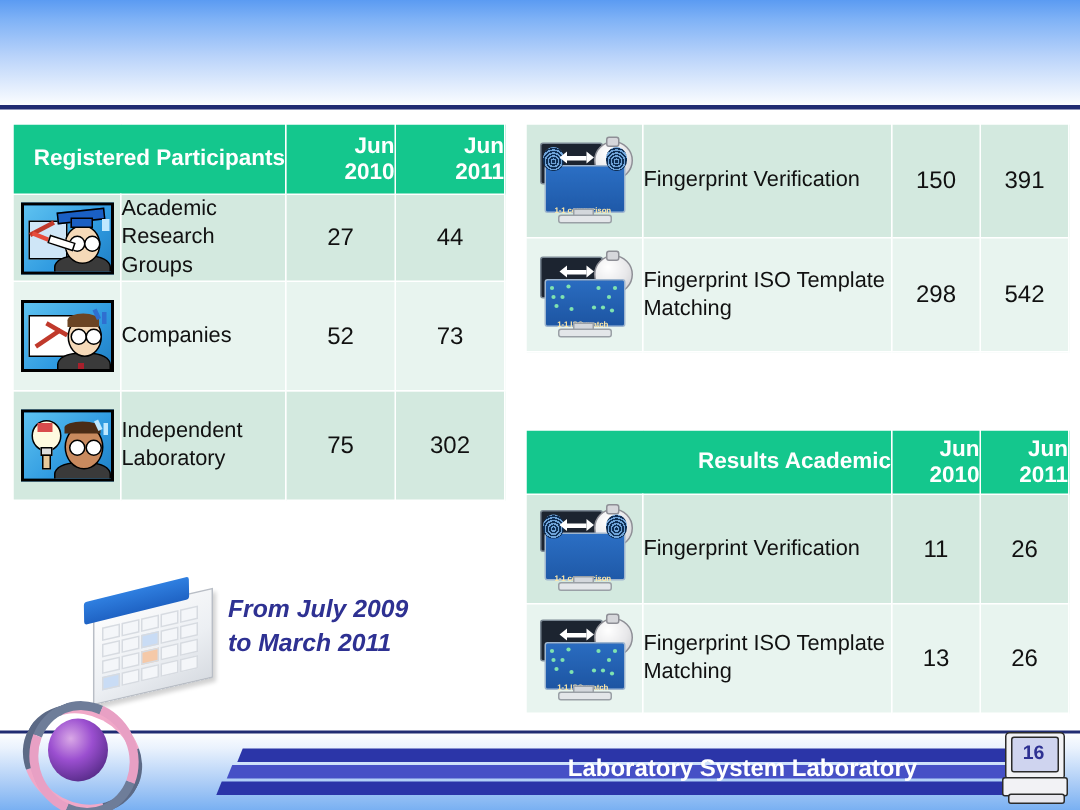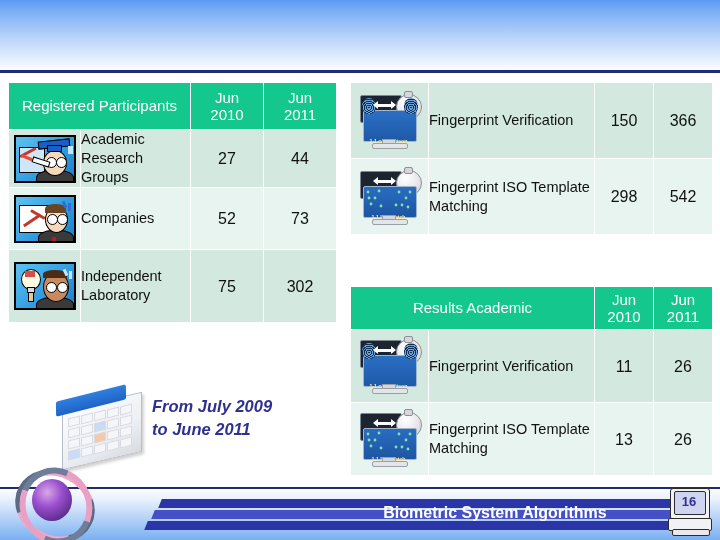--- a/index.html
+++ b/index.html
@@ -32,22 +32,22 @@
   
   .tbl{position:absolute;border-collapse:collapse;table-layout:fixed;}
   .tbl td,.tbl th{
     border:1.5px solid #ffffff;
     padding:0;
     vertical-align:middle;
   }
   .hdr{
     background:#14c78d;
     color:#ffffff;
-    font-weight:normal;
-    text-align:center;
+    font-weight:bold;
+    text-align:right;
   }
   .hdr.big{font-size:15px;line-height:18px;}
   .hdr.yr{font-size:15px;line-height:17px;}
   .rowA{background:#d3e9df;}
   .rowB{background:#e8f4ef;}
   .lbl{
     font-size:14.5px;line-height:19px;color:#111111;
     padding-left:10px;text-align:left;
   }
   .num{
@@ -188,21 +188,21 @@
           <span class="glass" style="left:40px;top:20px;"></span>
           <span class="sparkle" style="left:16px;top:22px;width:16px;height:4px;background:#fff;transform:rotate(18deg);border:1px solid #000;"></span>
           <span class="sparkle" style="left:52px;top:9px;width:5px;height:8px;background:#bfe8ff;"></span>
         </span>
       </td>
       <td class="lbl">Academic Research Groups</td>
       <td class="num">27</td>
       <td class="num">44</td>
     </tr>
 
-    <tr class="rowB" style="height:62px;">
+    <tr class="rowB" style="height:73px;">
       <td class="iconcell">
         <span class="clip">
           <span class="sky"></span>
           <span class="screen" style="left:3px;top:8px;width:30px;height:26px;background:#fff;"></span>
           <span class="sparkle" style="left:6px;top:22px;width:20px;height:2.5px;transform:rotate(-34deg);background:#c0392b;"></span>
           <span class="sparkle" style="left:14px;top:16px;width:16px;height:2.5px;transform:rotate(30deg);background:#c0392b;"></span>
           <span class="body" style="left:22px;top:33px;width:34px;height:18px;"></span>
           <span class="face" style="left:29px;top:9px;width:21px;height:25px;"></span>
           <span class="hair" style="left:29px;top:7px;width:21px;height:9px;"></span>
           <span class="glass" style="left:31px;top:17px;"></span>
@@ -260,21 +260,21 @@
           <span class="fp fpL"></span>
               <span class="fp fpR"></span>
           <span class="arrow"></span>
           <span class="caption">1-1 comparison</span>
           <span class="stand"></span>
               <span class="base"></span>
         </span>
       </td>
       <td class="lbl">Fingerprint Verification</td>
       <td class="num">150</td>
-      <td class="num">366</td>
+      <td class="num">391</td>
     </tr>
 
     <tr class="rowB" style="height:76px;">
       <td class="iconcell">
         <span class="mon">
           <span class="backscr"></span>
           <span class="watch"></span>
               <span class="watchtop"></span>
           <span class="frontscr" style="background:linear-gradient(to bottom,#2a6cc0 0%,#1d55a2 100%);"></span>
           <span class="minutiae">
@@ -409,29 +409,29 @@
       <i style="background:#c9dcf5;"></i>
         <i></i>
         <i></i>
         <i></i>
         <i></i>
     </div>
     <div id="cal-spine"></div>
   </div>
   <div id="from-to">
     <div>From July 2009</div>
-    <div>to June 2011</div>
+    <div>to March 2011</div>
   </div>
 
   <div id="footer"></div>
   <div id="footer-rule"></div>
   <div class="fbar" id="fbar1"></div>
   <div class="fbar" id="fbar2"></div>
   <div class="fbar" id="fbar3"></div>
-  <div id="footer-text">Biometric System Algorithms</div>
+  <div id="footer-text">Laboratory System Laboratory</div>
 
   <div id="sphere">
     <span class="ball"></span>
     <span class="ring r1"></span>
     <span class="ring r2"></span>
   </div>
 
   <div id="pagebox">
     <span class="mbody"></span>
     <span class="mscreen"></span>

